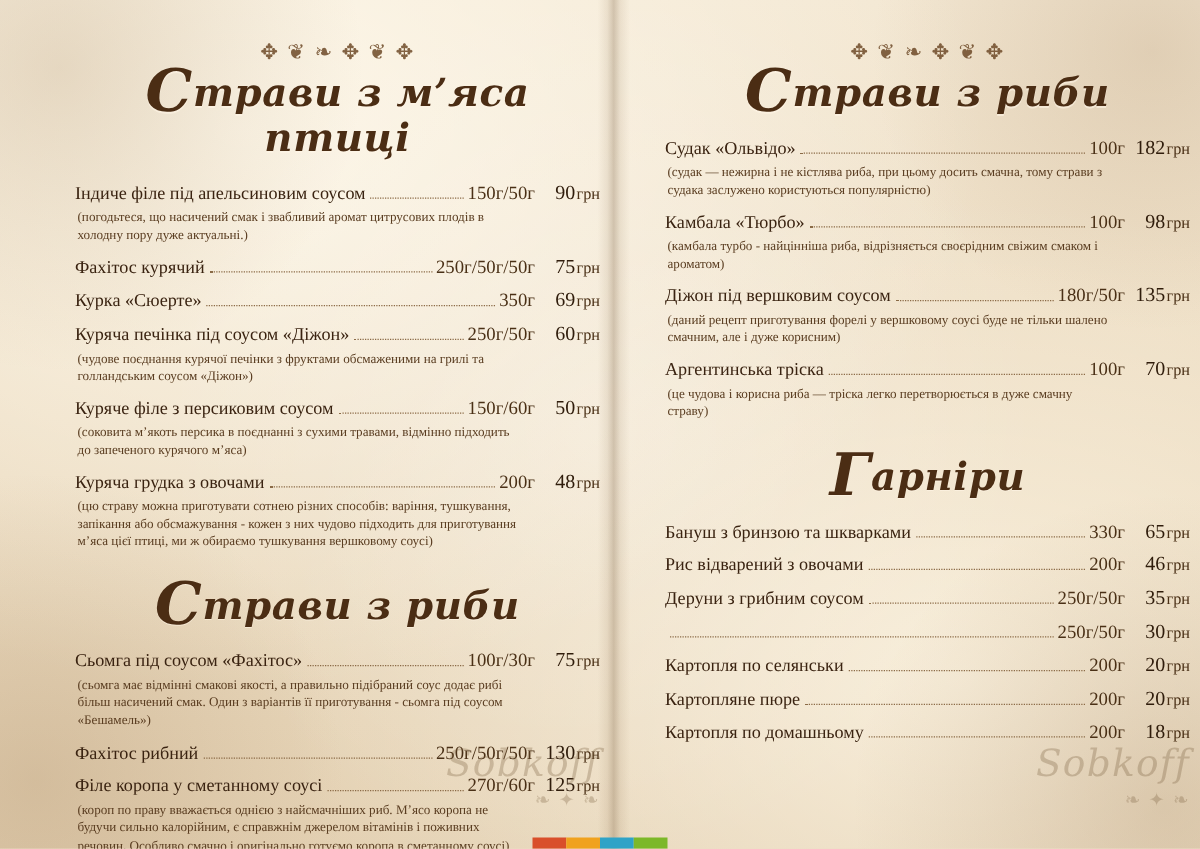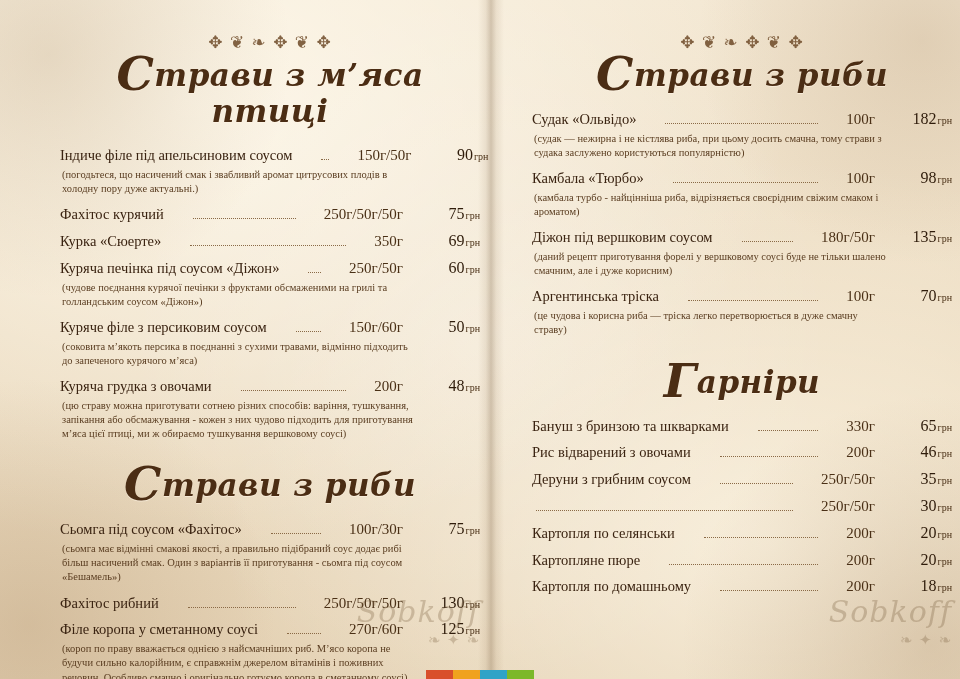--- a/index.html
+++ b/index.html
@@ -88,21 +88,20 @@
 
   .items { margin: 0; padding: 0; }
 
   .item { margin-bottom: 2px; }
   .row {
     display: flex;
     align-items: baseline;
     font-size: 14.5px;
     color: #3a2311;
     line-height: 1.55;
-    gap: 25px;
   }
   .name { white-space: nowrap; }
   .dots {
     flex: 1 1 auto;
     border-bottom: 1.5px dotted #8a6a46;
     margin: 0 3px 4px 4px;
     min-width: 8px;
     height: 1px;
   }
   .weight {
@@ -112,21 +111,21 @@
     padding-right: 6px;
   }
   .price {
     white-space: nowrap;
     font-size: 16px;
     color: #2f1c0b;
     min-width: 46px;
     text-align: right;
   }
   .price .cur {
-    font-size: 10px;
+    font-size: 13px;
     color: #4a3016;
     margin-left: 1px;
   }
   .desc {
     font-size: 10.5px;
     line-height: 1.35;
     color: #5a3d21;
     margin: 0 0 6px 2px;
     max-width: 355px;
   }

